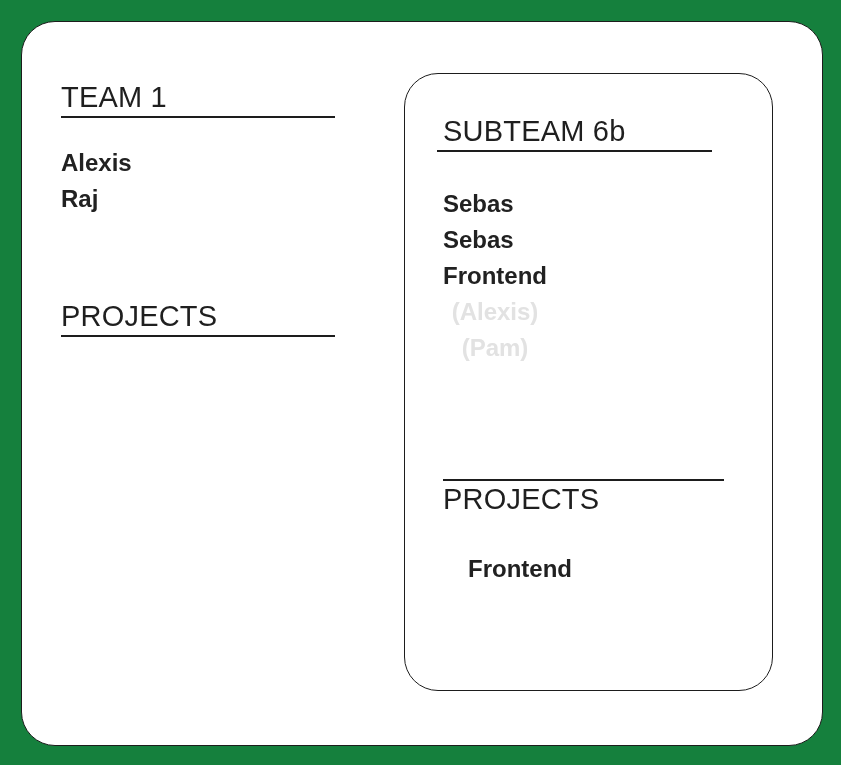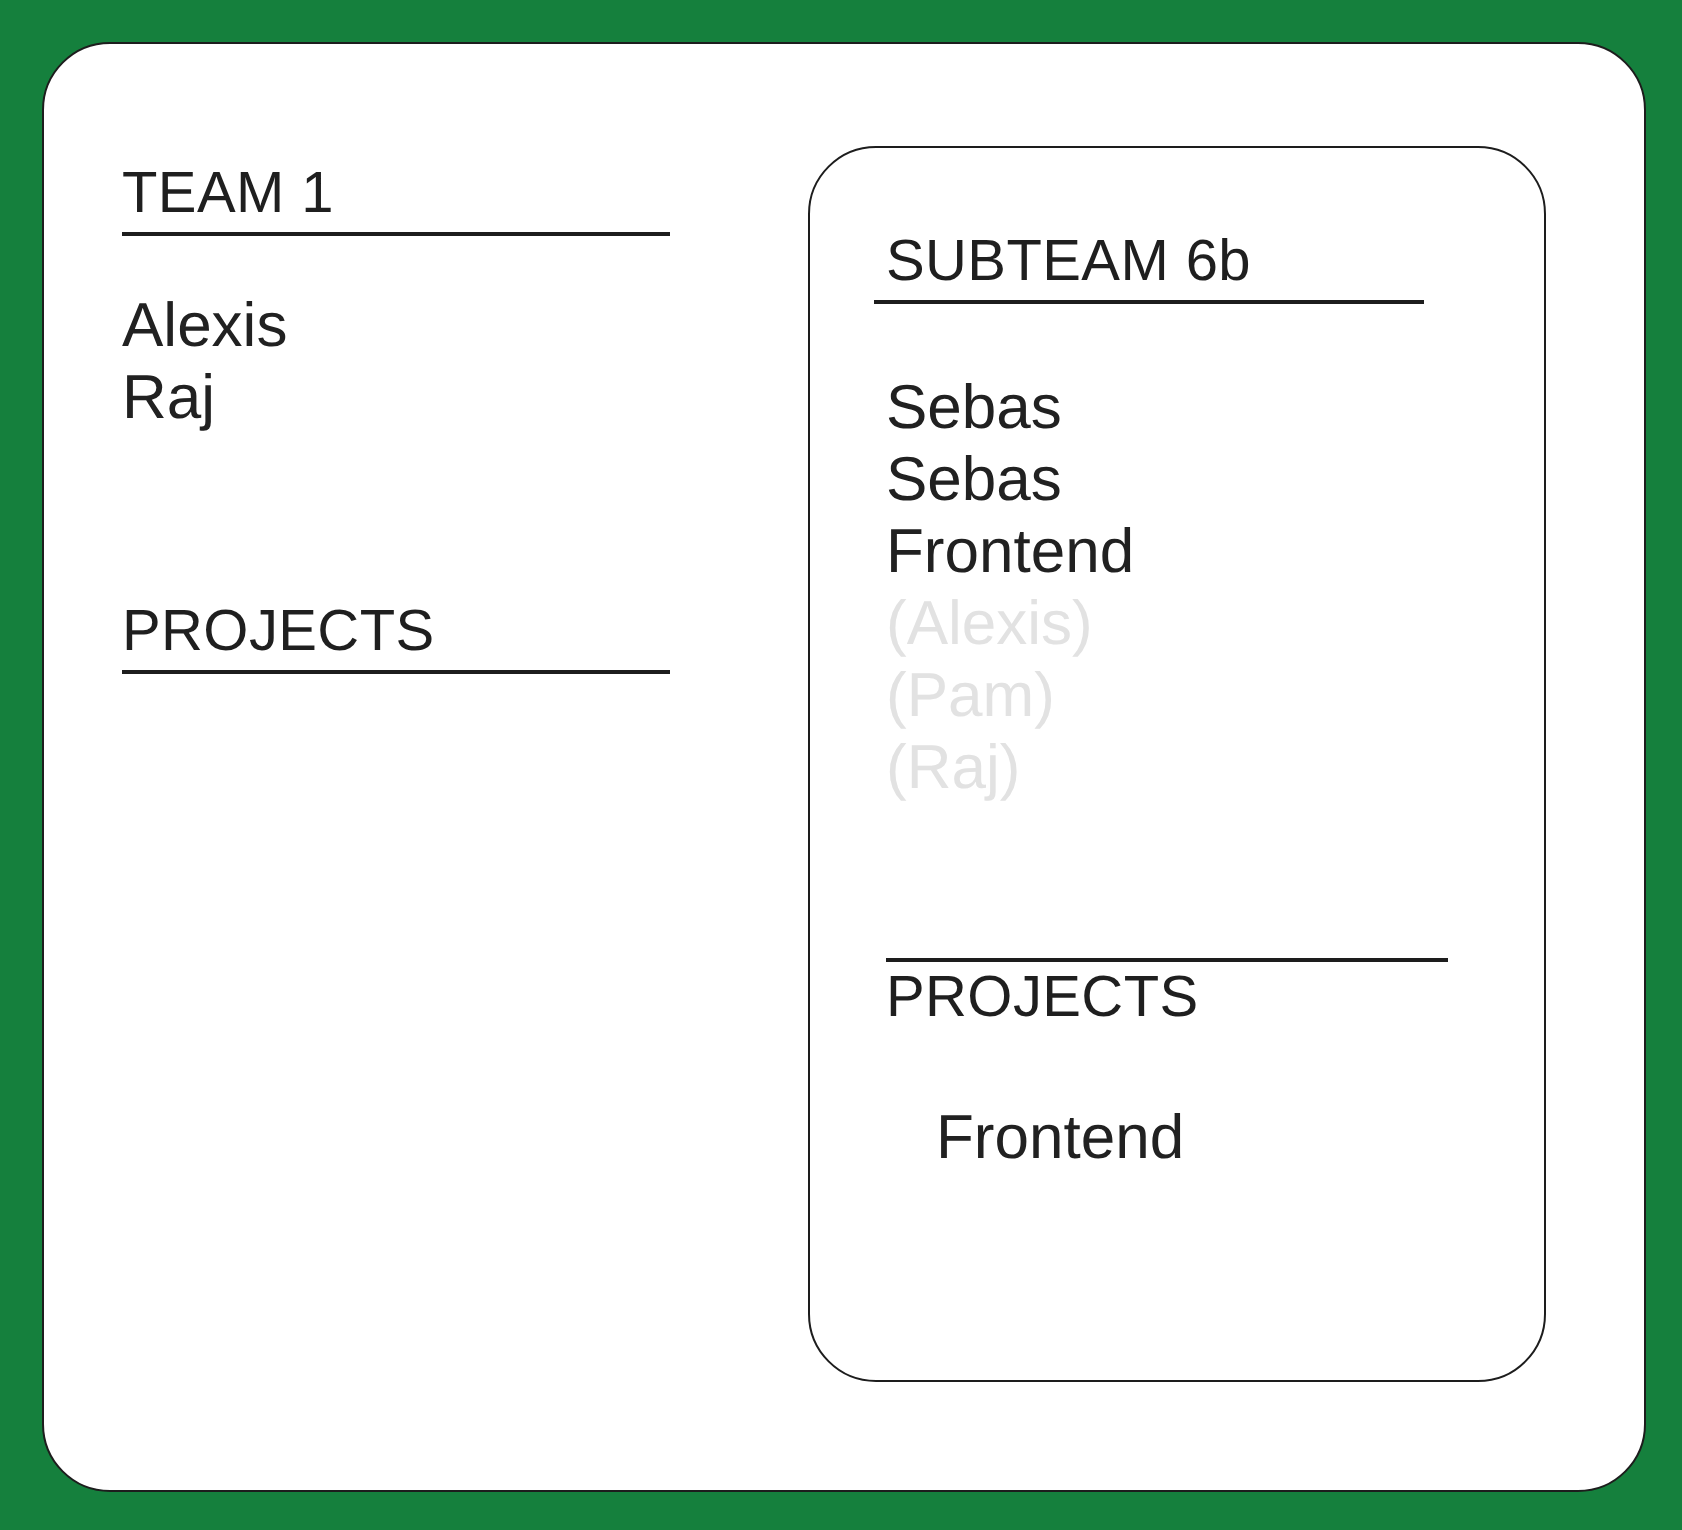--- a/index.html
+++ b/index.html
@@ -58,31 +58,32 @@
     font-weight: 400;
   }
   .heading-underline {
     position: absolute;
     background: #1d1d1d;
     height: 1.8px;
   }
 
   
   .name-list {
-    font-size: 31px;
+    font-size: 24px;
     line-height: 36px;
     color: #212121;
-    font-weight: 400;
+    font-weight: 700;
   }
   .name-list .entry {
     display: block;
     white-space: nowrap;
   }
   .name-list .entry.inherited {
     color: #e2e2e2;
+    text-align: center;
   }
 
   
   #team-title       { left: 61px;  top: 80px; }
   #team-title-rule  { left: 61px;  top: 116px; width: 274px; }
   #team-members     { left: 61px;  top: 145px; }
   #team-projects-title      { left: 61px; top: 299px; }
   #team-projects-title-rule { left: 61px; top: 335px; width: 274px; }
   #team-projects-list       { left: 61px; top: 365px; }
 
@@ -117,21 +118,20 @@
 
   <div class="blk section-heading" id="subteam-title">SUBTEAM 6b</div>
   <div class="heading-underline" id="subteam-title-rule"></div>
 
   <div class="blk name-list" id="subteam-members">
     <span class="entry">Sebas</span>
     <span class="entry">Sebas</span>
     <span class="entry">Frontend</span>
     <span class="entry inherited">(Alexis)</span>
     <span class="entry inherited">(Pam)</span>
-    <span class="entry inherited">(Raj)</span>
   </div>
 
   <div class="heading-underline" id="subteam-projects-title-rule"></div>
   <div class="blk section-heading" id="subteam-projects-title">PROJECTS</div>
 
   <div class="blk name-list" id="subteam-projects-list">
     <span class="entry">Frontend</span>
   </div>
 
 </div>

